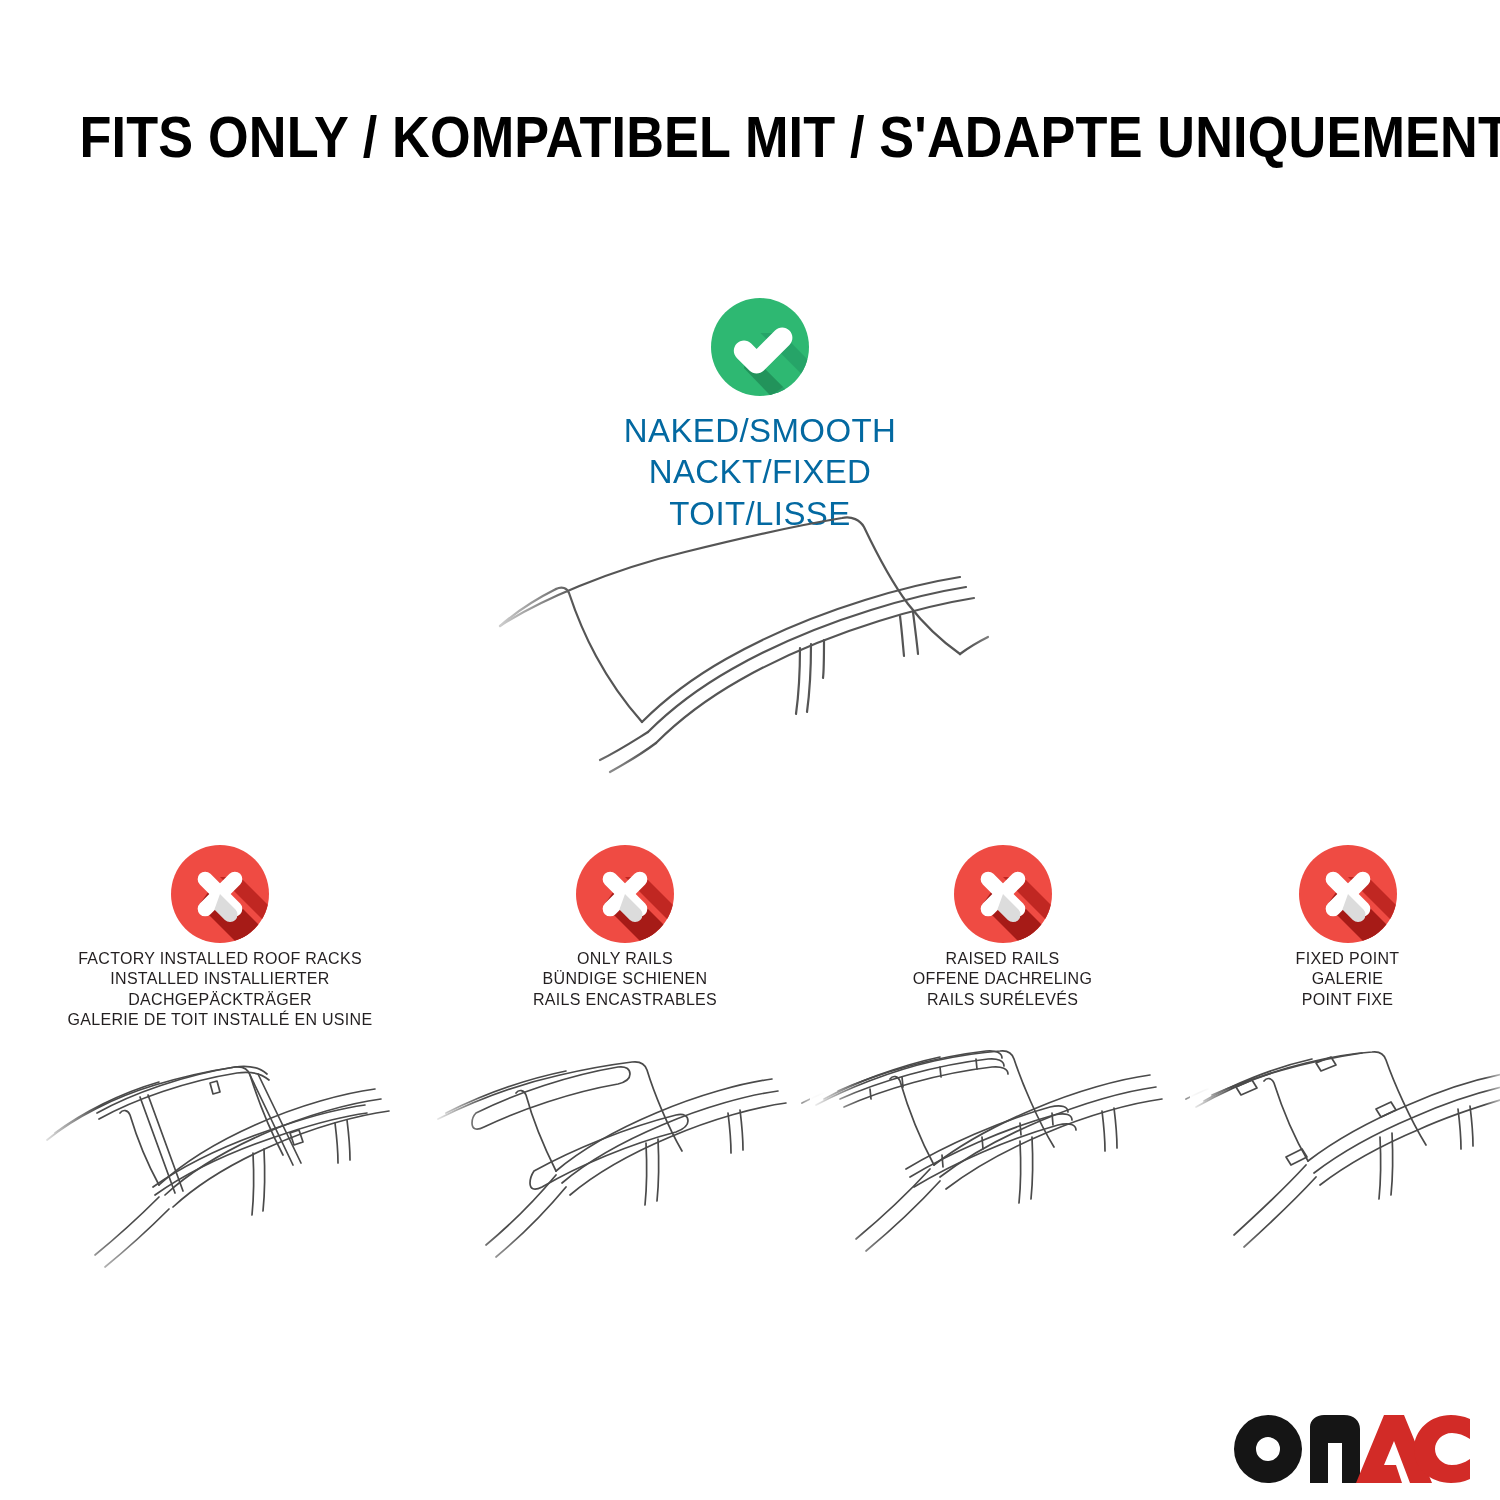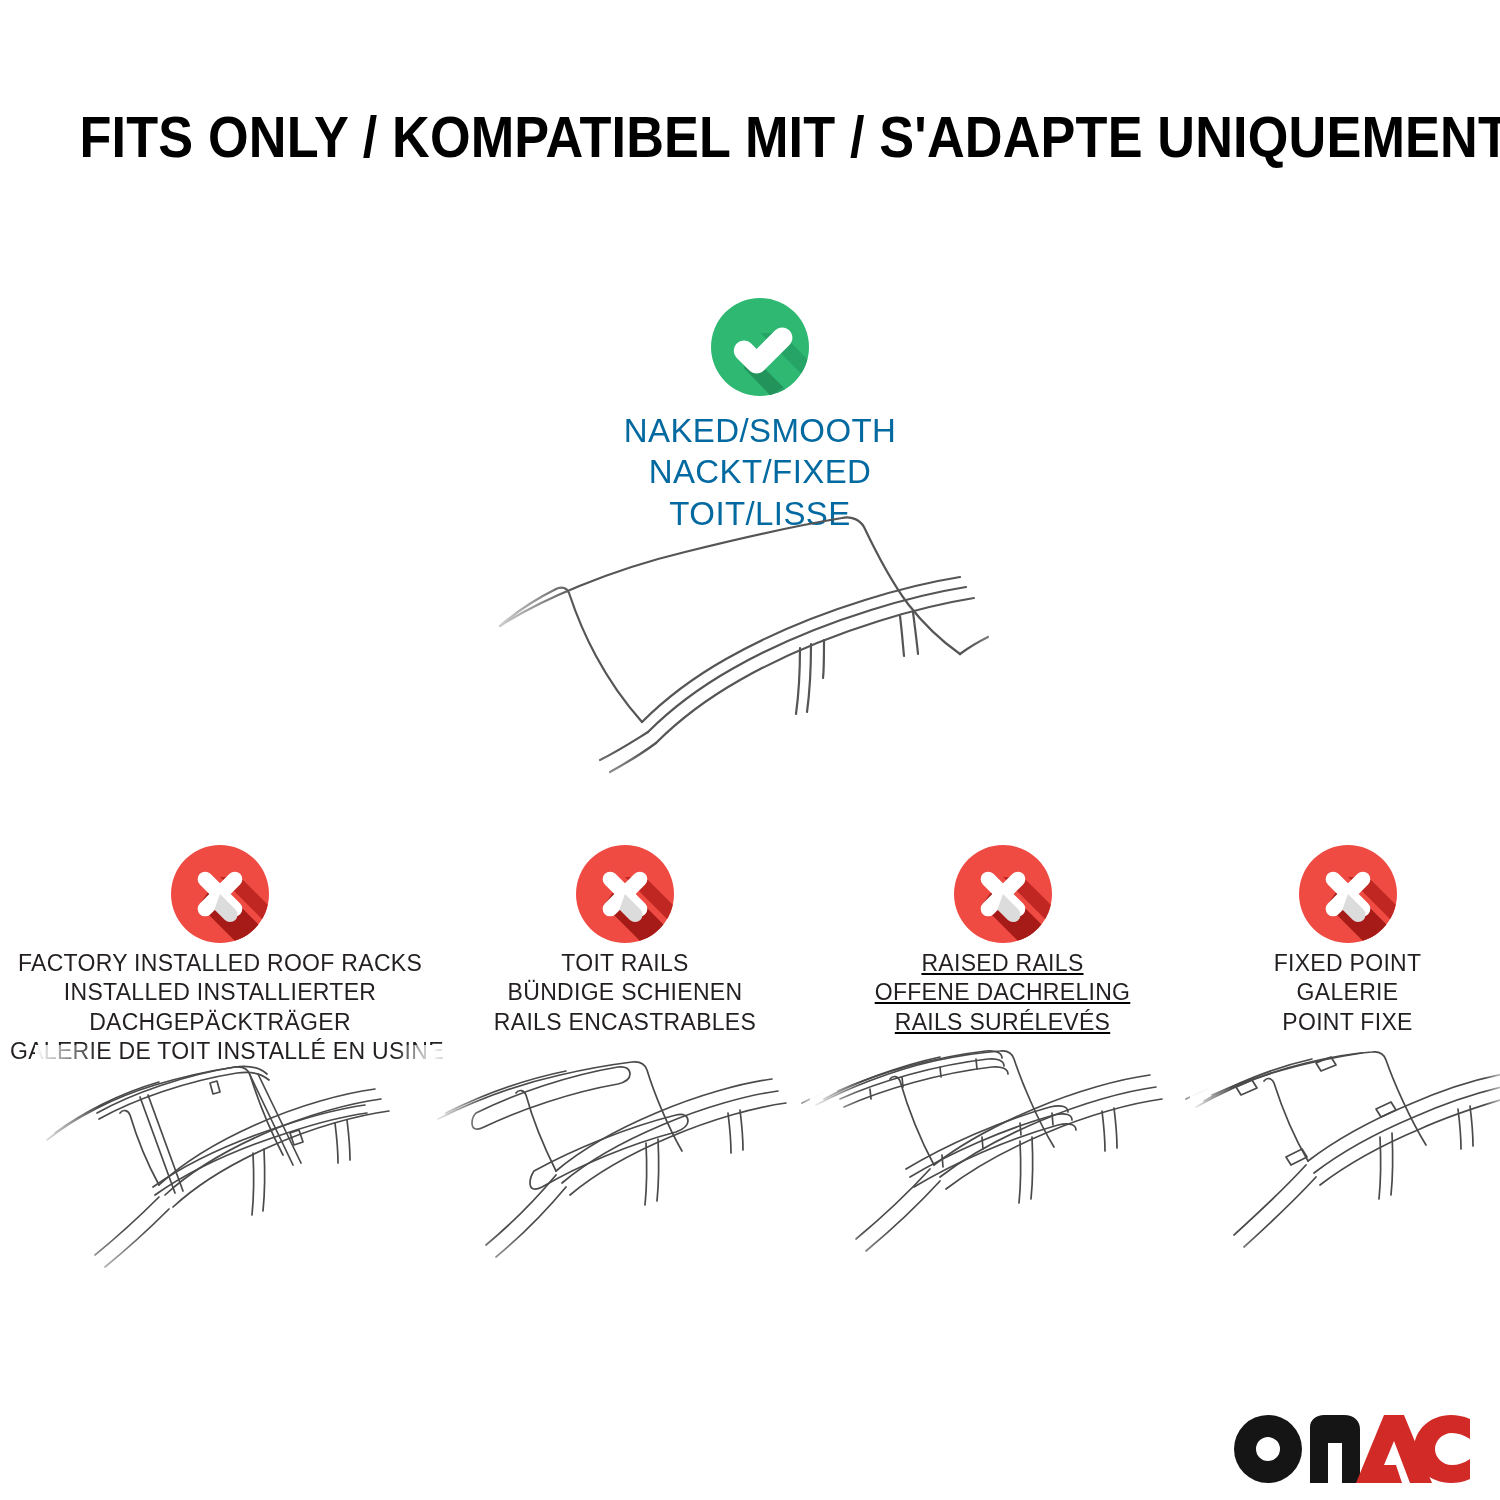--- a/index.html
+++ b/index.html
@@ -76,35 +76,35 @@
   }
 
   
   .col {
     position: absolute;
     top: 845px;
     text-align: center;
   }
   #col-0 { left: 10px;   width: 420px; }
   #col-1 { left: 430px;  width: 390px; }
-  #col-2 { left: 810px;  width: 385px; text-decoration: underline; }
+  #col-2 { left: 810px;  width: 385px; }
   #col-3 { left: 1195px; width: 305px; }
 
   .x-badge {
     width: 98px;
     height: 98px;
     background: #EF4B43;
     position: relative;
     display: block;
     margin: 0 auto 6px auto;
     border-radius: 50%;
     overflow: hidden;
   }
   .col-caption {
-    font-size: 23px;
+    font-size: 16px;
     line-height: 1.28;
     color: #231f20;
     letter-spacing: 0.3px;
     font-weight: 400;
   }
   .col-caption span { display: block; white-space: nowrap; }
 
   .col-art {
     position: absolute;
     top: 1045px;
@@ -225,21 +225,21 @@
       <path d="M38,46 L90,98 L66,98 L28,60 Z" fill="#A61B17"></path>
       <path d="M56,48 L98,90 L98,98 L72,98 L36,62 Z" fill="#A61B17"></path>
       <g fill="#FFFFFF">
         <rect x="20.5" y="41.5" width="57" height="15" rx="7.5" transform="rotate(45 49 49)"></rect>
         <rect x="20.5" y="41.5" width="57" height="15" rx="7.5" transform="rotate(-45 49 49)"></rect>
       </g>
       <path d="M49,49 L64.5,64.5 a7.5,7.5 0 0 1 -10.6,10.6 L43.4,64.6 Z" fill="#DCDCDC"></path>
     </svg>
   </span>
   <div class="col-caption">
-    <span>TOIT RAILS</span>
+    <span>ONLY RAILS</span>
     <span>BÜNDIGE SCHIENEN</span>
     <span>RAILS ENCASTRABLES</span>
   </div>
 </div>
 
 <div class="col" id="col-2">
   <span class="x-badge">
     <svg width="98" height="98" viewBox="0 0 98 98" aria-hidden="true">
       <path d="M49,32 L98,81 L98,61 L69,32 Z" fill="#C02722"></path>
       <path d="M38,46 L90,98 L66,98 L28,60 Z" fill="#A61B17"></path>

